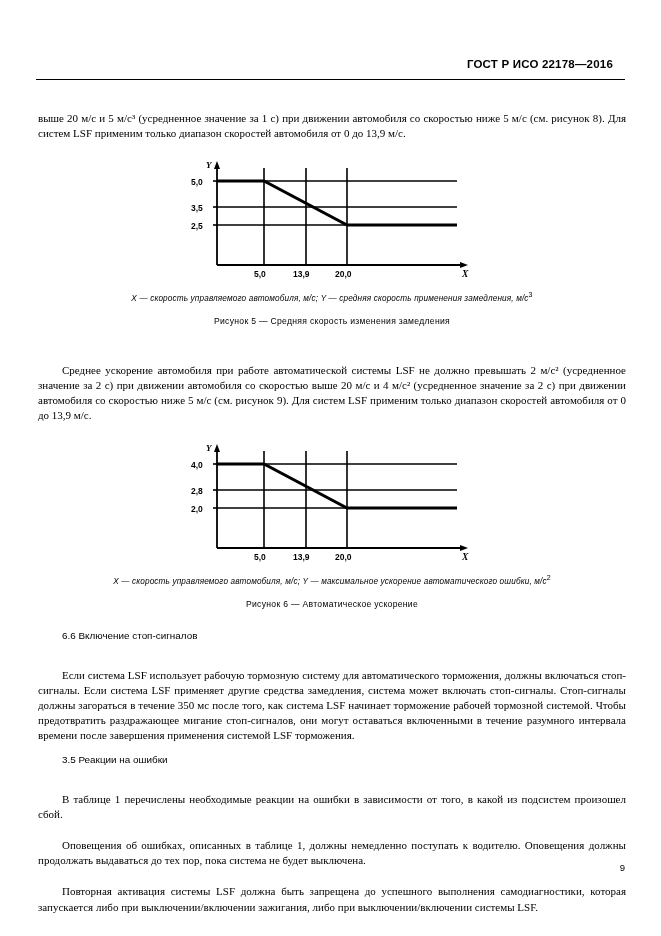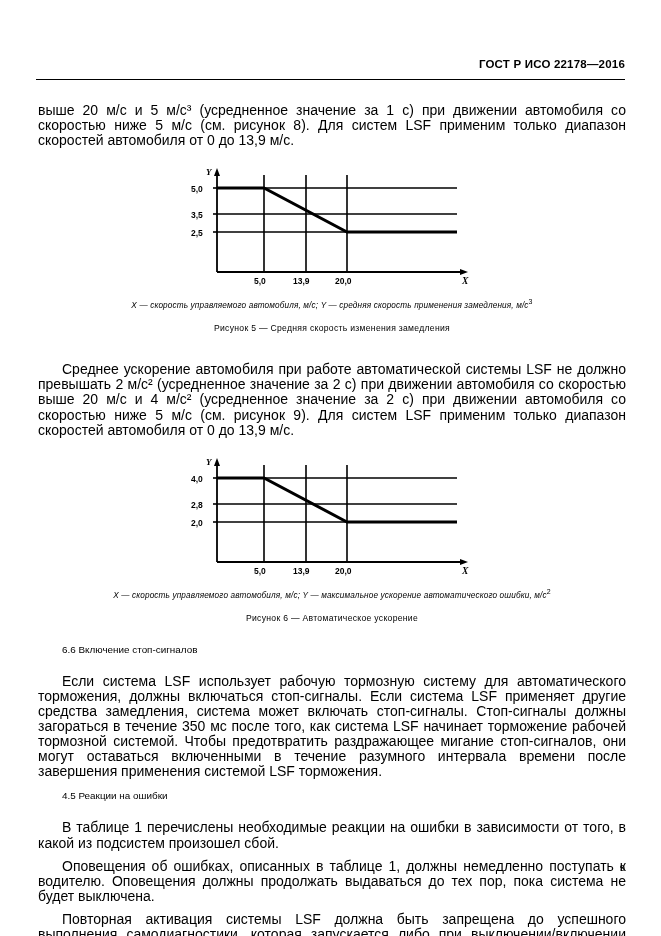--- a/index.html
+++ b/index.html
@@ -15,47 +15,48 @@
     position: relative;
     width: 661px;
     height: 936px;
     background: #ffffff;
     overflow: hidden;
     box-sizing: border-box;
   }
   .header {
     position: absolute;
     top: 58px;
-    right: 36px;
+    right: 48px;
     font-size: 11.5px;
     font-weight: bold;
     letter-spacing: 0.2px;
     white-space: nowrap;
   }
   .header-rule {
     position: absolute;
     top: 79px;
     left: 36px;
     right: 36px;
     height: 1px;
     background: #000000;
   }
   .content {
     position: absolute;
     left: 38px;
     top: 95px;
     width: 588px;
   }
   p.body-text {
-    margin: 8px 0 0 0;
-    font-size: 14px;
+    margin: 16px 0 0 0;
+    font-size: 11px;
     line-height: 15.1px;
     text-align: justify;
     text-justify: inter-word;
     hyphens: manual;
+    font-family: Liberation Serif, serif;
   }
   p.indent {
     text-indent: 24px;
   }
   .gap-sm { height: 11px; }
   .gap-md { height: 16px; }
   .gap-lg { height: 21px; }
 
   h3.heading {
     margin: 0;
@@ -198,21 +199,21 @@
     </div>
 
     <div class="gap-lg"></div>
 
     <h3 class="heading">6.6  Включение стоп-сигналов</h3>
     <div class="gap-sm"></div>
     <p class="body-text indent"><span>Если система LSF использует рабочую тормозную систему для автоматического торможения, должны включаться стоп-сигналы. Если система LSF применяет другие средства замедления, система может включать стоп-сигналы. Стоп-сигналы должны загораться в течение 350 мс после того, как система LSF начинает торможение рабочей тормозной системой. Чтобы предотвратить раздражающее мигание стоп-сигналов, они могут оставаться включенными в течение разумного интервала времени после завершения применения системой LSF торможения.</span></p>
 
     <div class="gap-sm"></div>
 
-    <h3 class="heading">4.5  Реакции на ошибки</h3>
+    <h3 class="heading">3.5  Реакции на ошибки</h3>
     <div class="gap-sm"></div>
     <p class="body-text indent"><span>В таблице 1 перечислены необходимые реакции на ошибки в зависимости от того, в какой из подсистем произошел сбой.</span></p>
     <p class="body-text indent"><span>Оповещения об ошибках, описанных в таблице 1, должны немедленно поступать к водителю. Оповещения должны продолжать выдаваться до тех пор, пока система не будет выключена.</span></p>
     <p class="body-text indent"><span>Повторная активация системы LSF должна быть запрещена до успешного выполнения самодиагностики, которая запускается либо при выключении/включении зажигания, либо при выключении/включении системы LSF.</span></p>
 
   </div>
 
   <div class="pagenum">9</div>
 
 </div>

